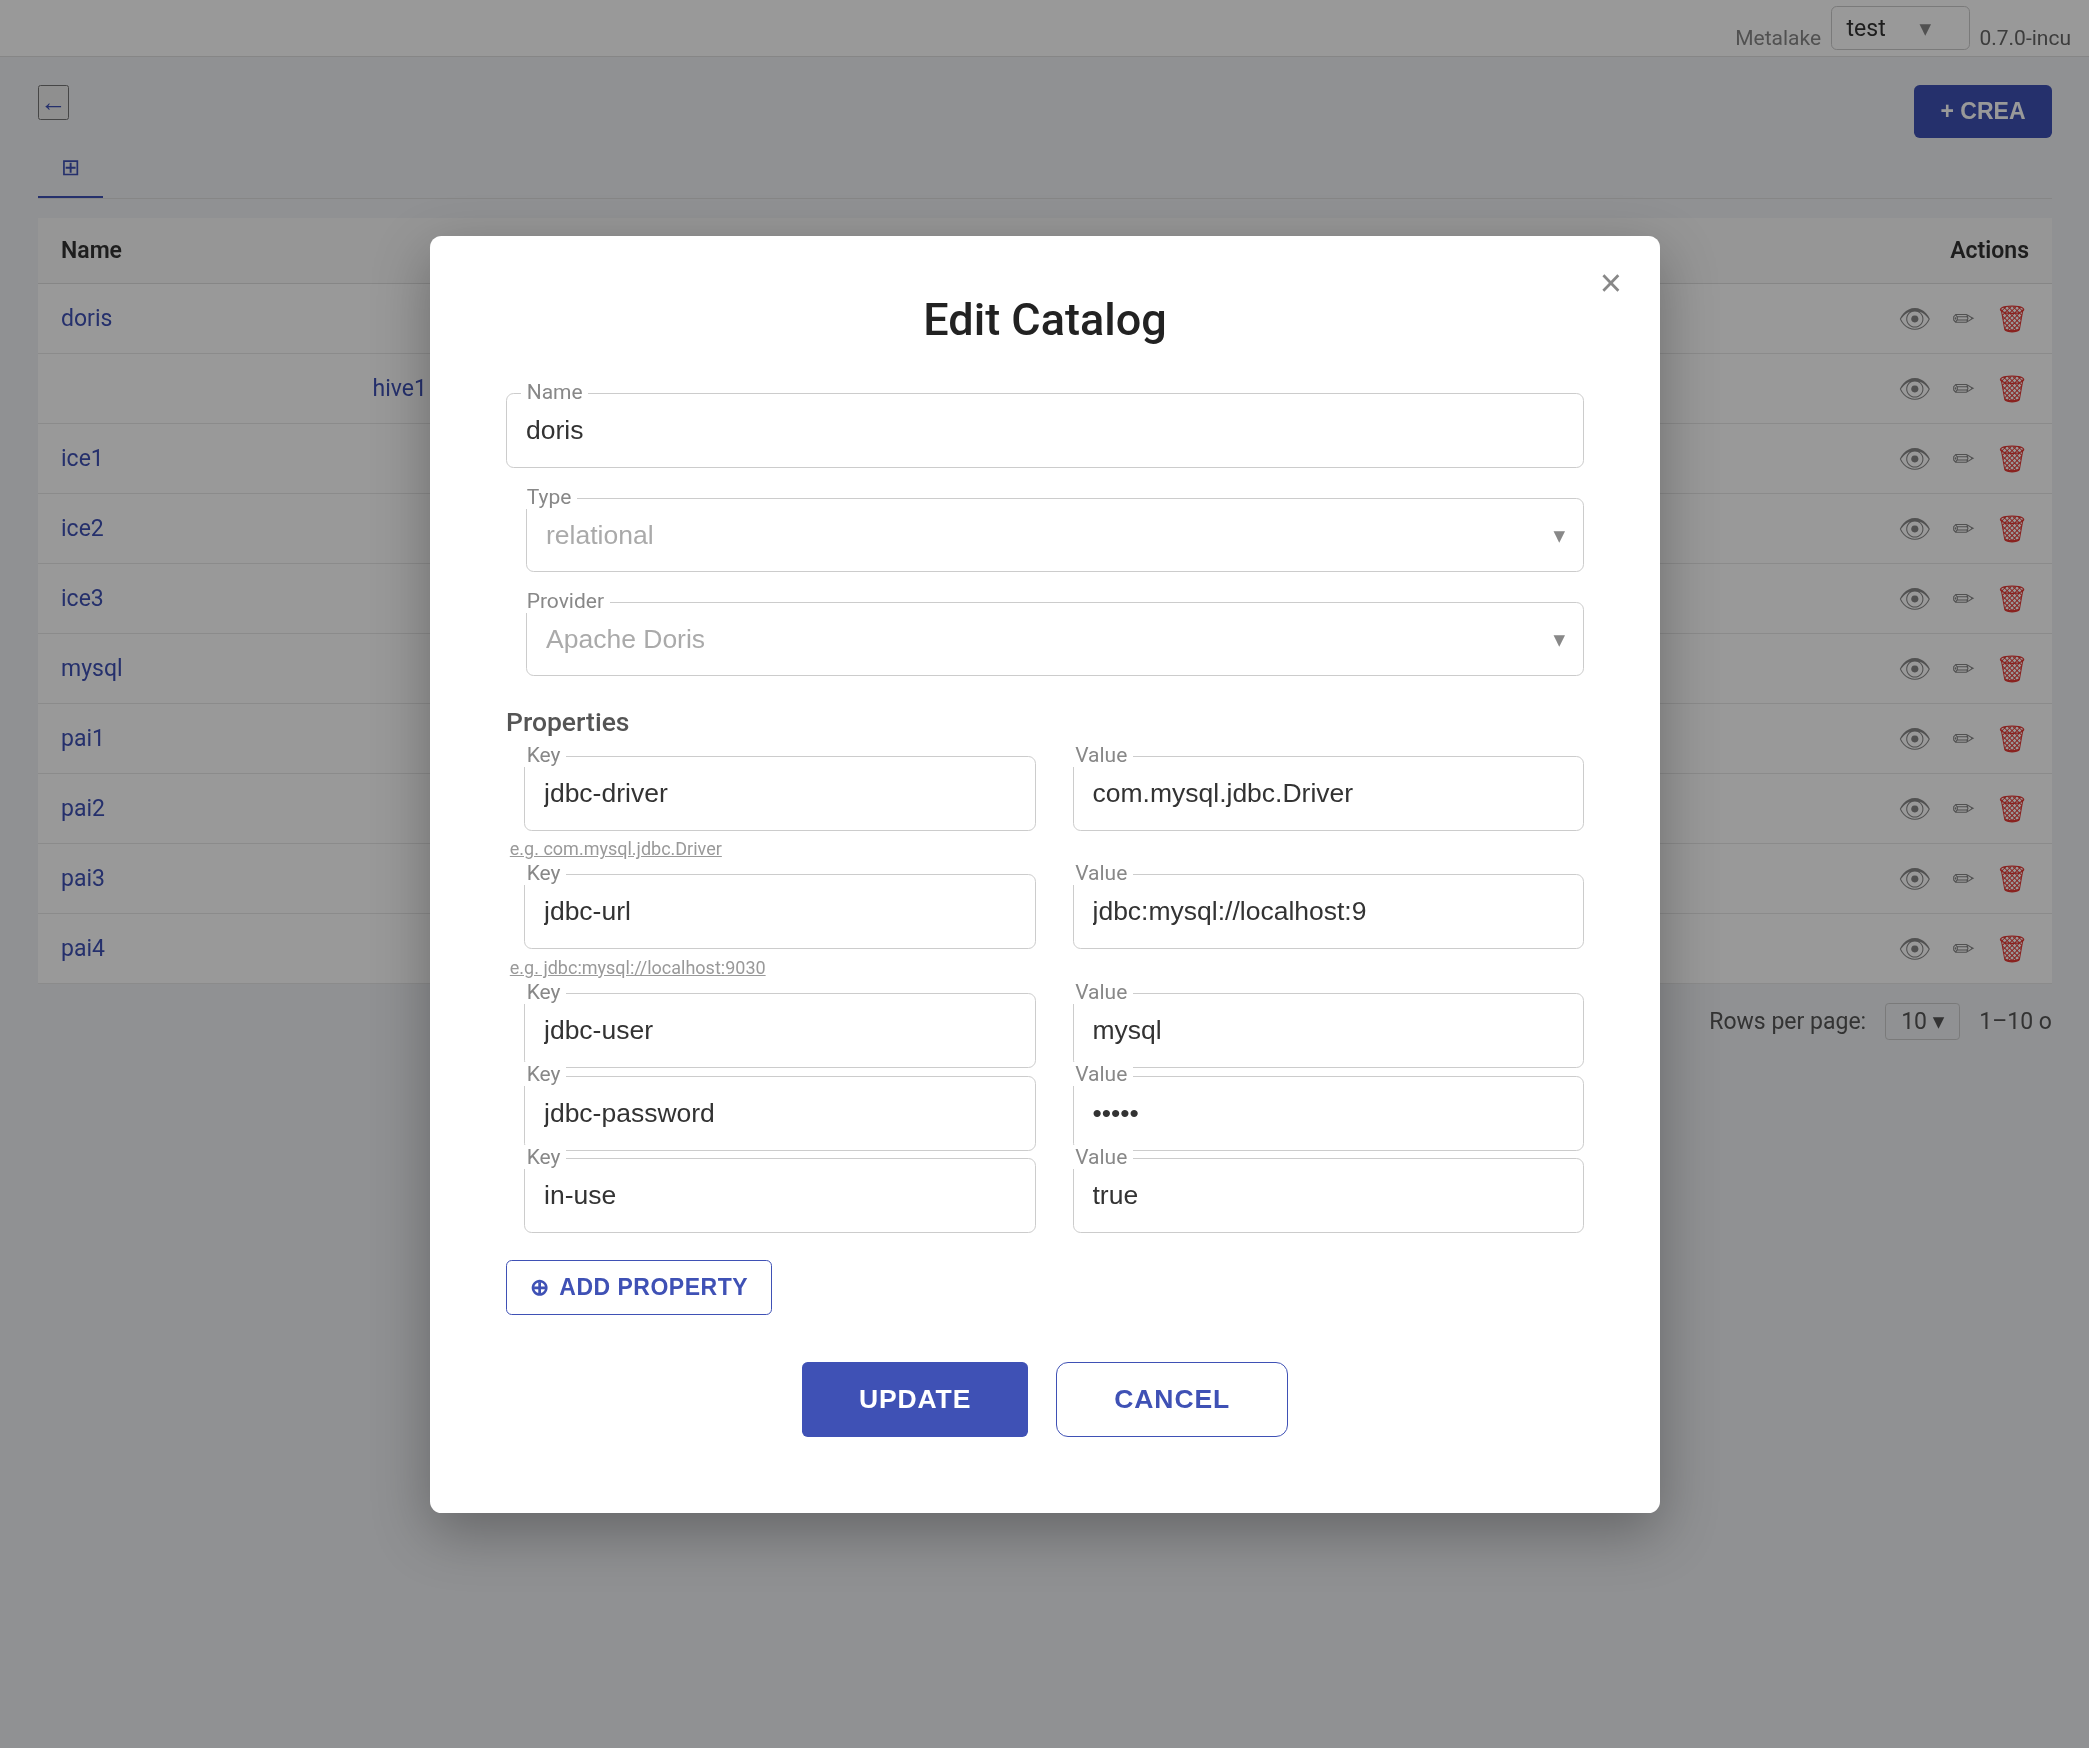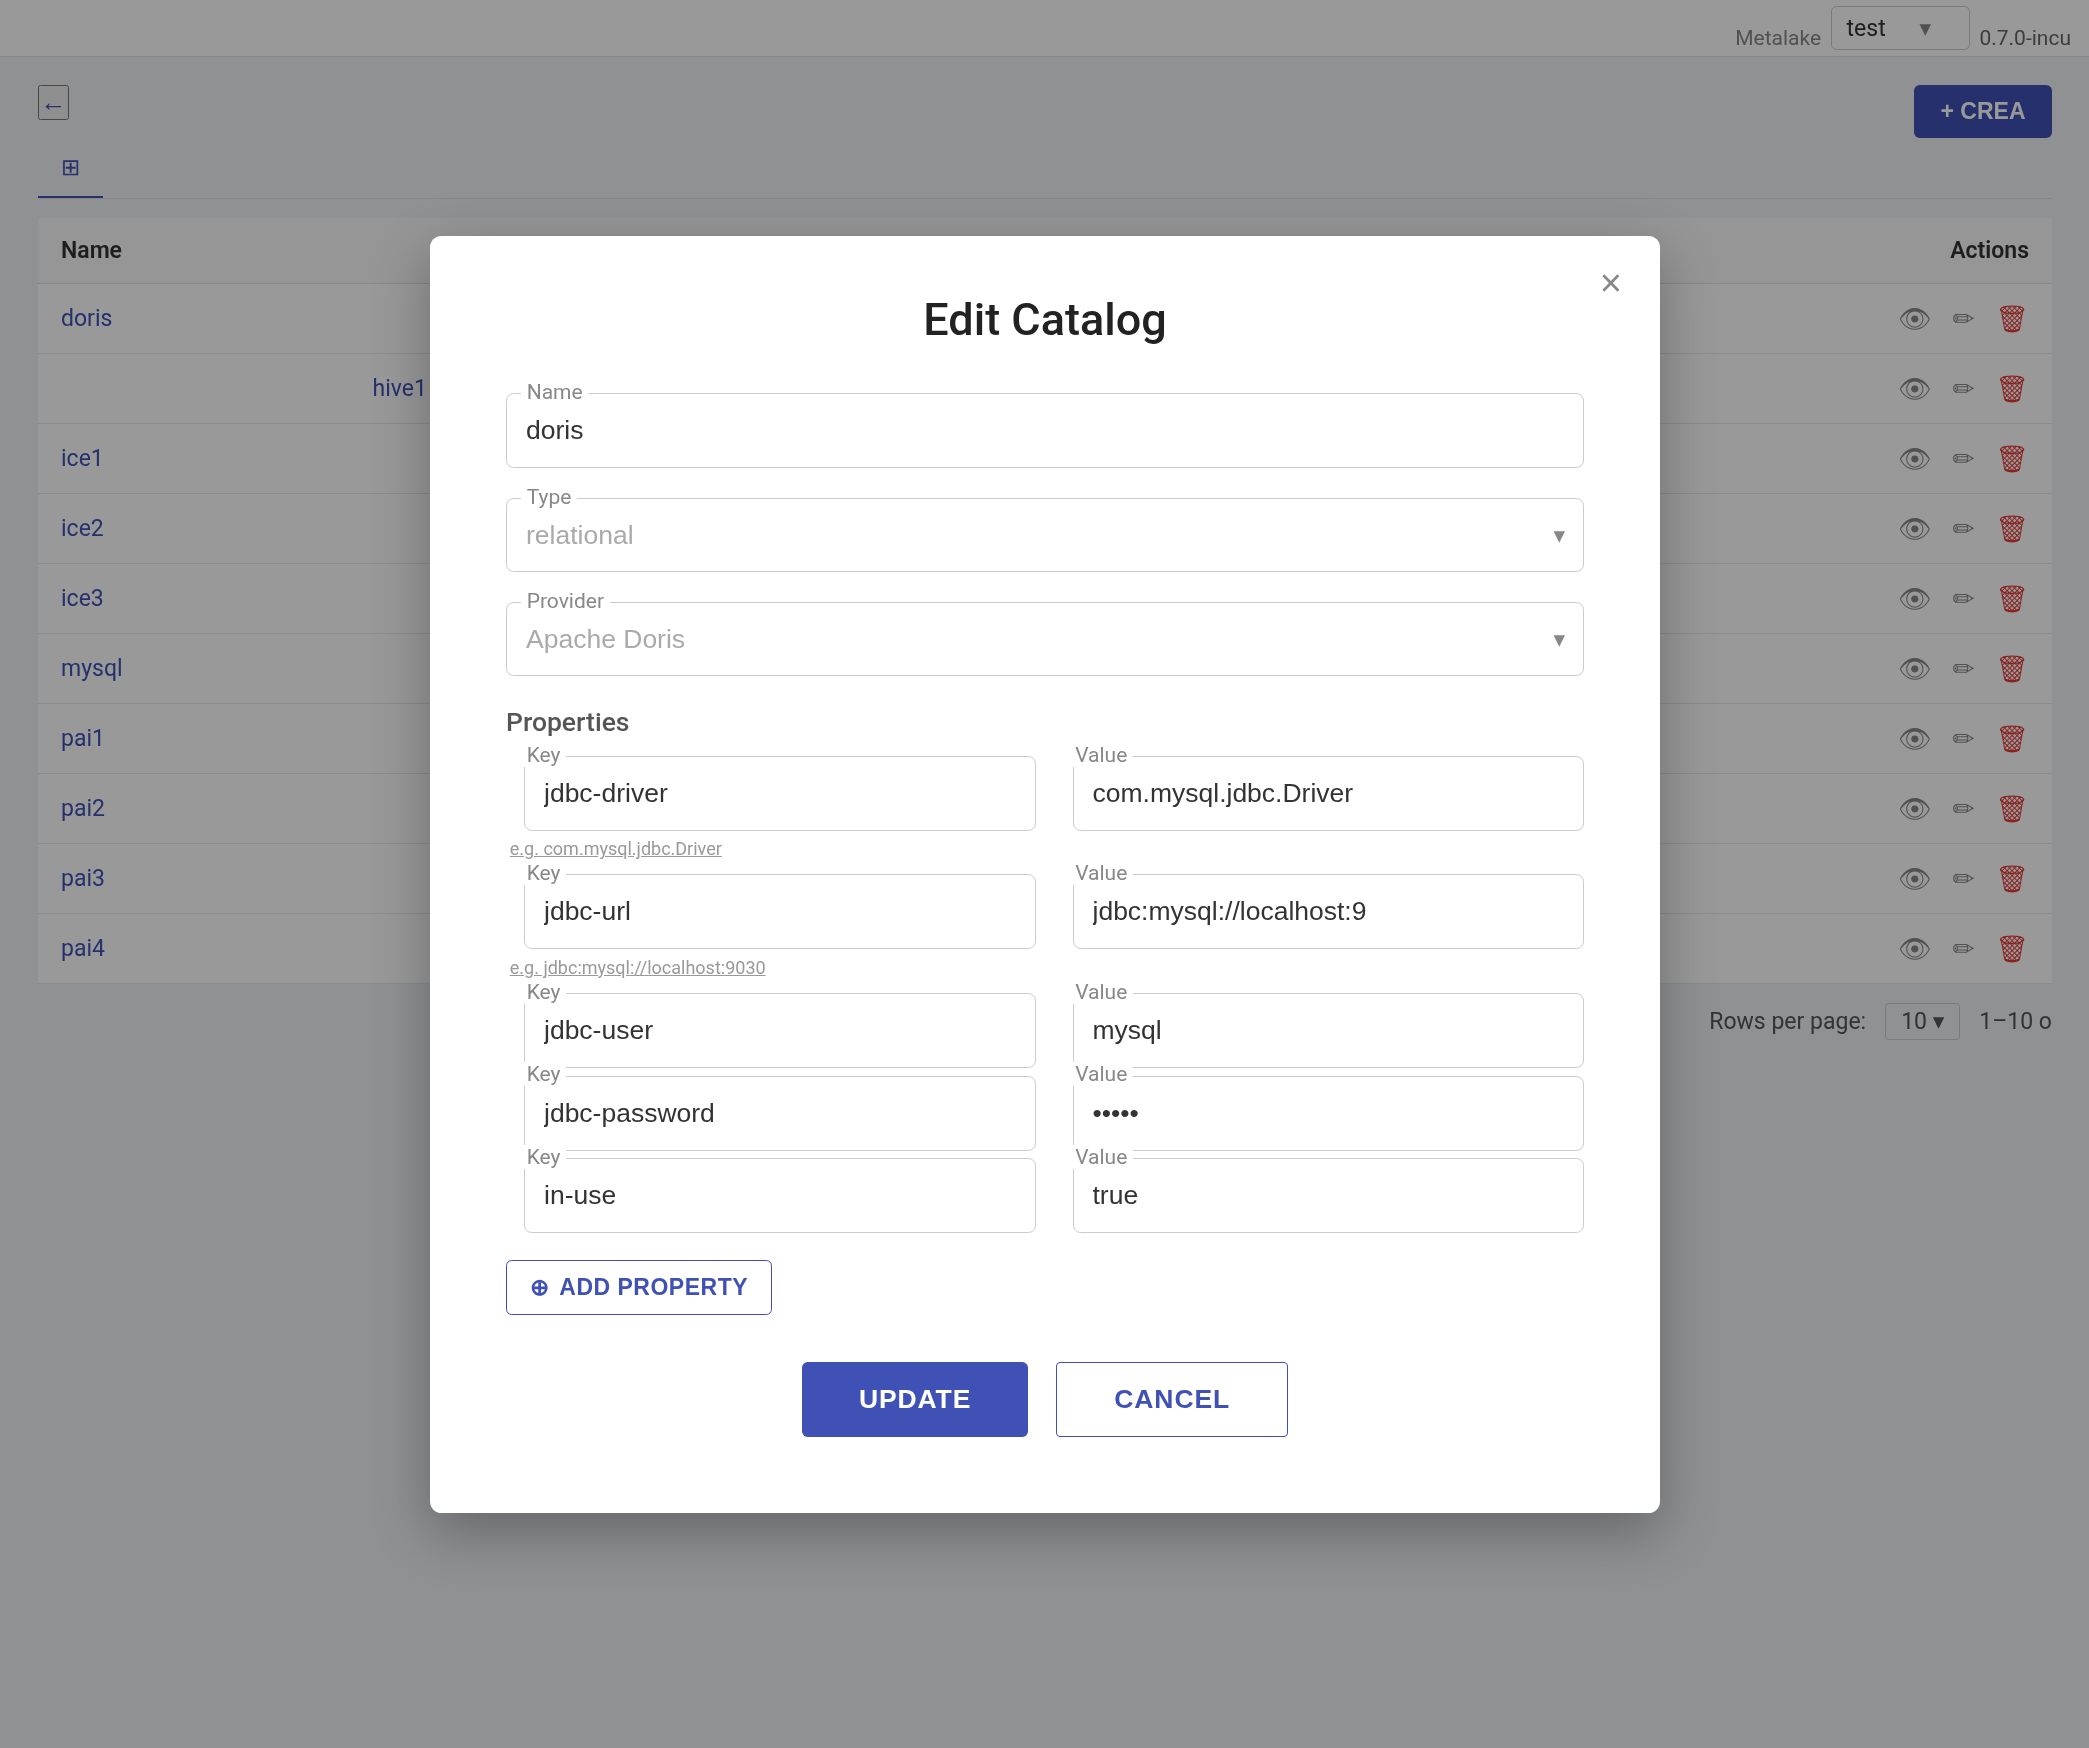--- a/index.html
+++ b/index.html
@@ -232,20 +232,21 @@
       outline: none;
     }
 
     .form-field textarea {
       min-height: 132px;
       resize: vertical;
     }
 
     .form-select-wrapper {
       position: relative;
+      margin-left: 20px;
     }
 
     .form-select-wrapper select {
       width: 100%;
       padding: 21px 19px;
       font-size: 26.5px;
       border: 0.9px solid #ccc;
       border-radius: 7.6px;
       color: #aaa;
       background: #fff;
@@ -326,21 +327,21 @@
       font-size: 26.5px;
       font-weight: 700;
       cursor: pointer;
       letter-spacing: 0.9px;
     }
 
     .btn-cancel {
       background: #fff;
       color: #3f51b5;
       border: 1.9px solid #3f51b5;
-      border-radius: 4px;
+      border-radius: 12px;
       padding: 21px 57px;
       font-size: 26.5px;
       font-weight: 700;
       cursor: pointer;
       letter-spacing: 0.9px;
     }
 
     
     .modal::-webkit-scrollbar { display: none; }
   </style>

